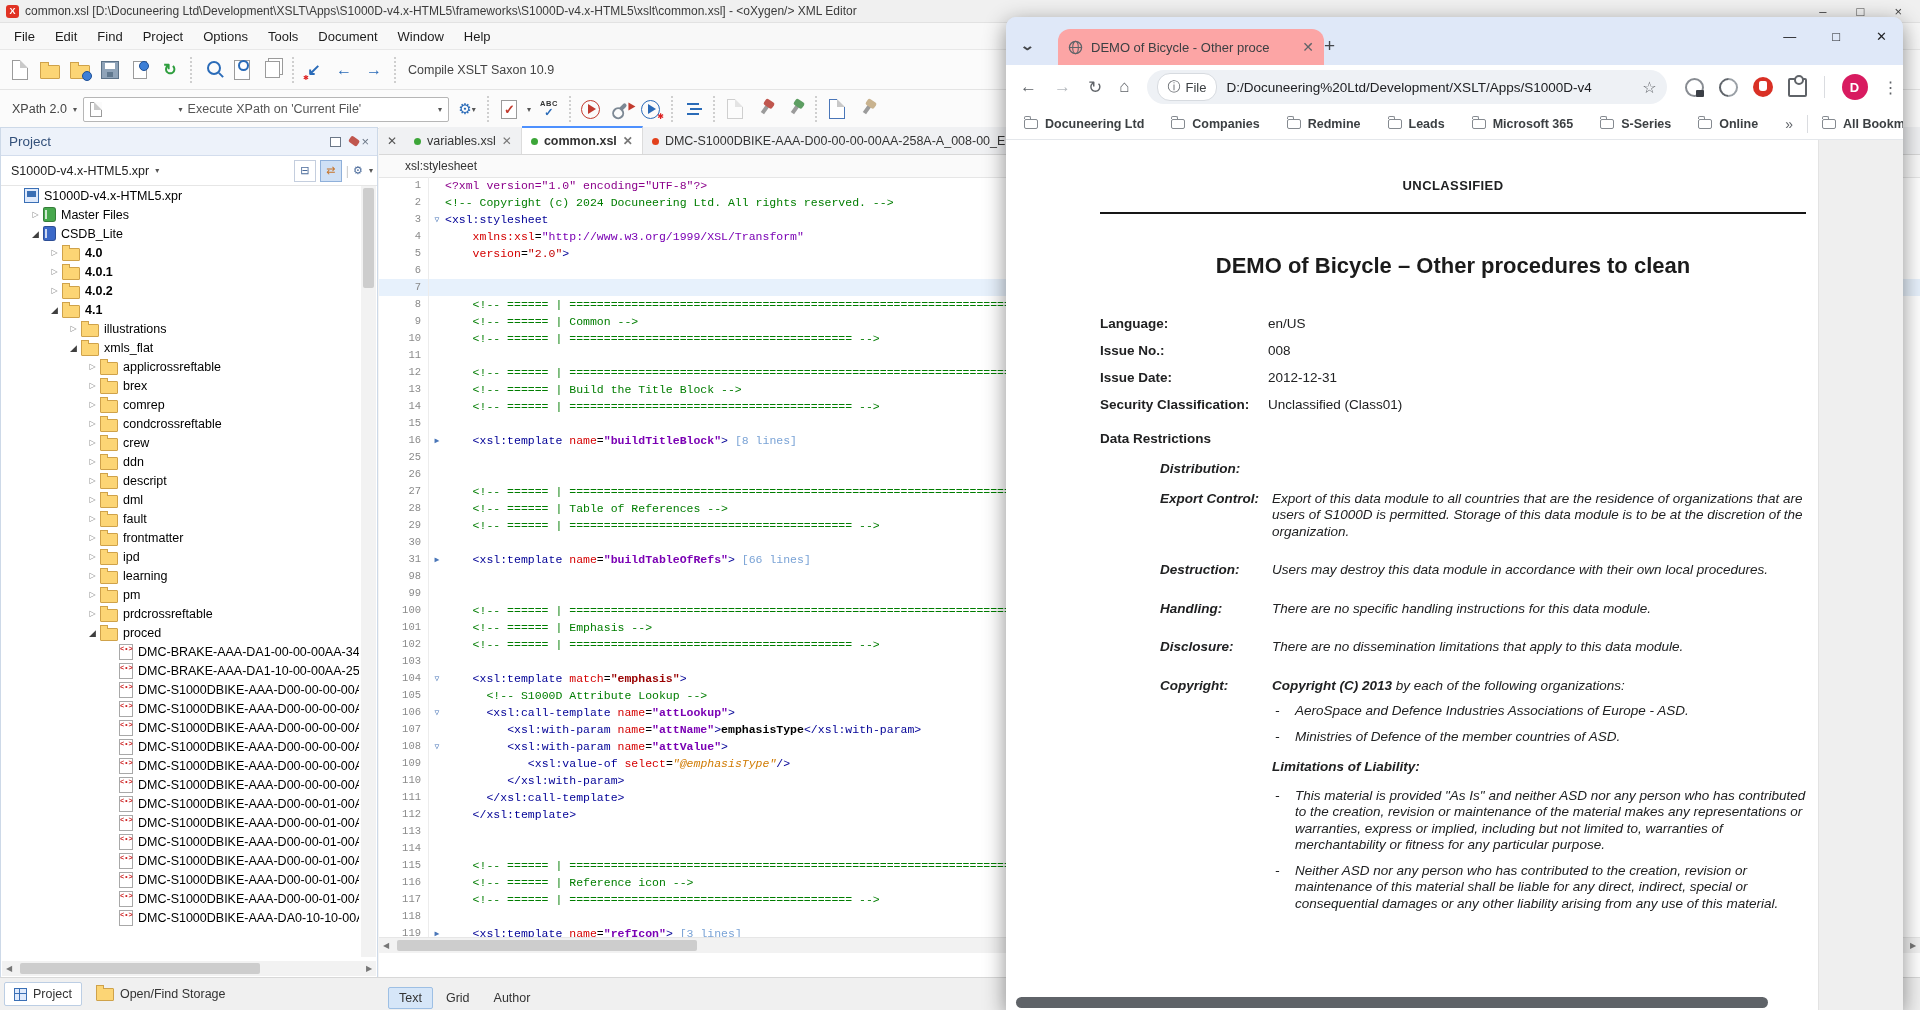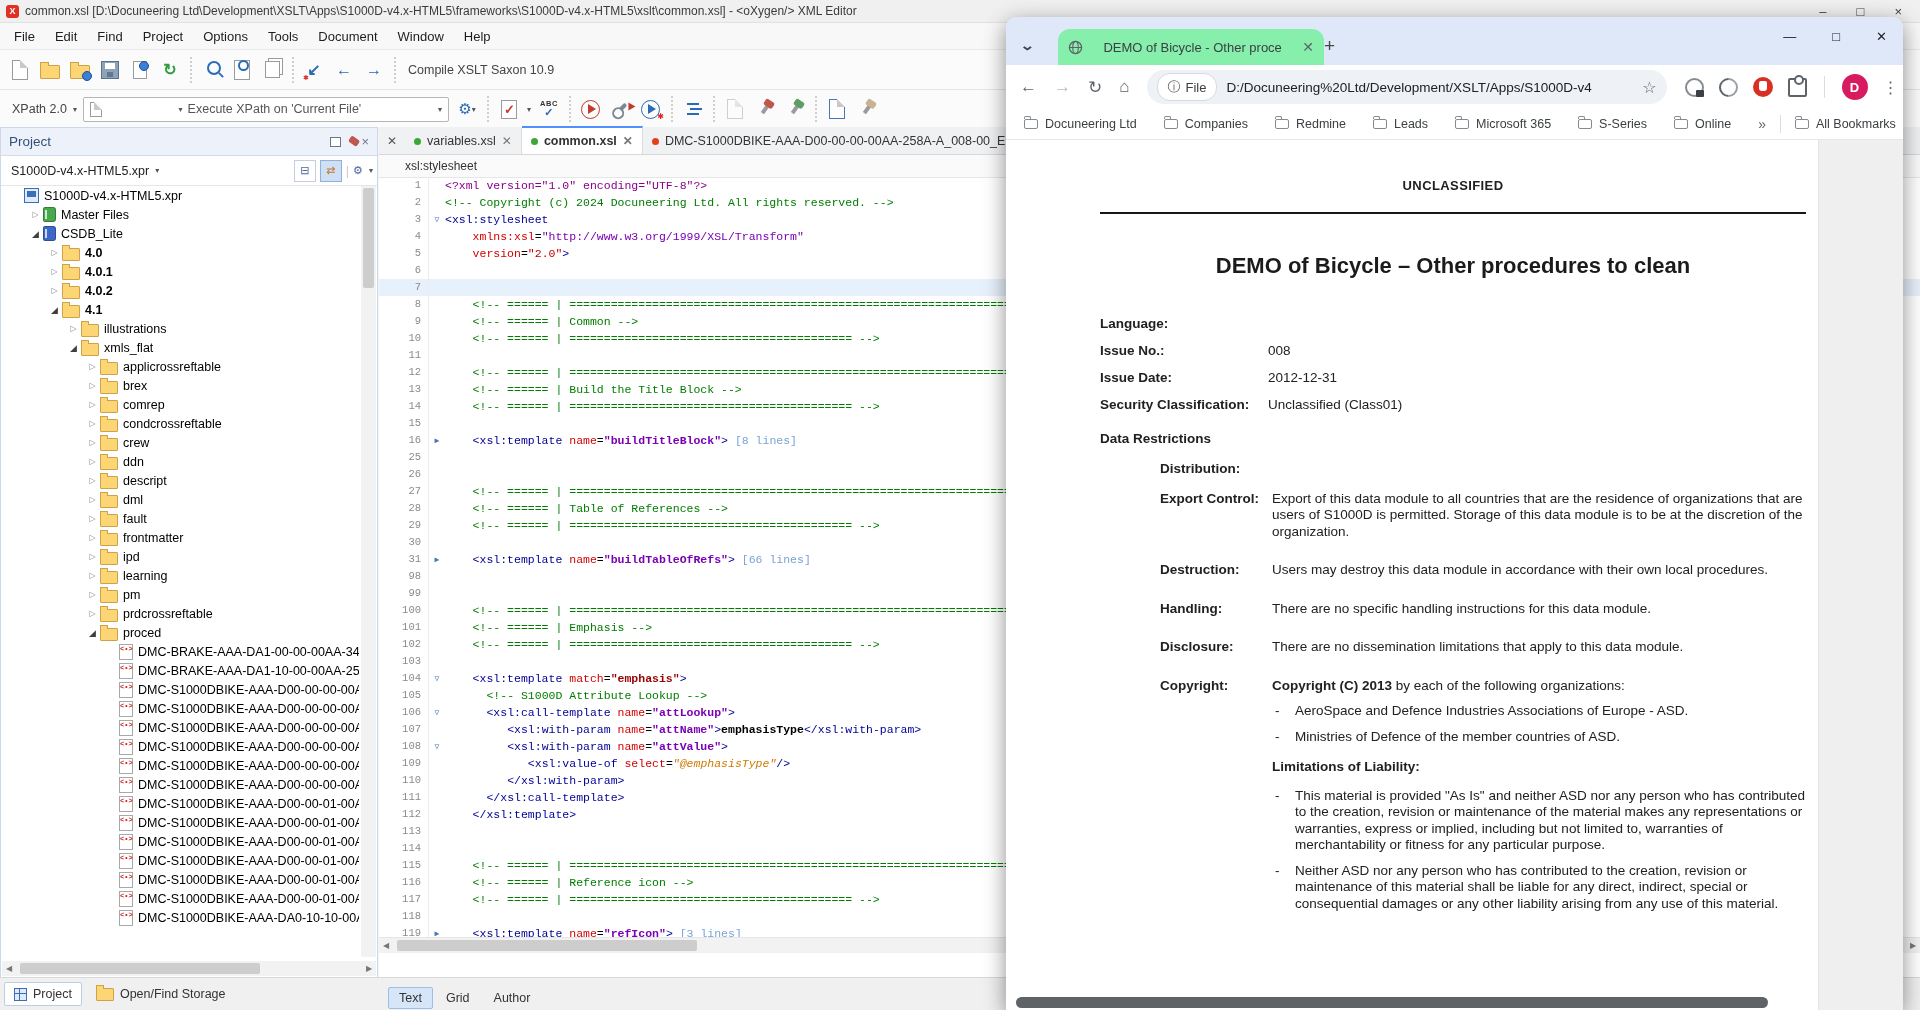--- a/index.html
+++ b/index.html
@@ -141,22 +141,22 @@
   .st-tab{display:flex;align-items:center;gap:6px;padding:4px 9px;margin-left:4px;border:1px solid transparent;}
   .st-tab.active{background:#fff;border-color:#bccee4;border-radius:2px;}
   .st-grid{width:11px;height:11px;border:1px solid #3a6fb5;background:linear-gradient(#dfeafc,#dfeafc);position:relative;}
   .st-grid::after{content:"";position:absolute;left:4px;top:0;bottom:0;width:1px;background:#3a6fb5;box-shadow:-4px 4px 0 4px rgba(58,111,181,0);border-left:0;}
   .st-grid::before{content:"";position:absolute;left:0;right:0;top:4px;height:1px;background:#3a6fb5;}
   
   #chrome{position:absolute;left:1006px;top:17px;width:897px;height:993px;border-radius:10px 10px 0 0;
           background:#dfe8f8;box-shadow:0 6px 22px rgba(0,0,0,.45);overflow:hidden;}
   .c-tabstrip{height:48px;position:relative;background:#dfe8f8;}
   .c-chevron{position:absolute;left:16px;bottom:12px;color:#44474b;font-size:13px;font-weight:bold;transform:scaleX(1.4);}
-  .c-tab{position:absolute;left:52px;bottom:0;width:246px;height:36px;background:#86efac;border-radius:12px 12px 0 0;
-         display:flex;align-items:center;gap:8px;padding:0 10px;font-size:13px;color:#3c4043;text-align:center;}
+  .c-tab{position:absolute;left:52px;bottom:0;width:246px;height:36px;background:#fca5a5;border-radius:12px 12px 0 0;
+         display:flex;align-items:center;gap:8px;padding:0 10px;font-size:13px;color:#3c4043;}
   .c-tab-title{flex:1;overflow:hidden;white-space:nowrap;}
   .c-tab-close{color:#5f6368;font-size:14px;}
   .c-plus{position:absolute;left:318px;bottom:8px;font-size:19px;color:#44474b;}
   .c-wincontrols{position:absolute;right:16px;top:12px;display:flex;gap:36px;color:#202124;font-size:13px;}
   .c-toolbar{height:44px;background:#fff;display:flex;align-items:center;padding-left:14px;}
   .nav-ic{font-size:17px;color:#5f6368;margin-right:17px;}
   .nav-ic.dim{color:#b6babf;}
   .omnibox{width:500px;height:34px;border-radius:17px;background:#eef1f5;display:flex;align-items:center;padding:0 10px;gap:9px;}
   .chip{height:26px;background:#fff;border:1px solid #d7dbe0;border-radius:13px;display:flex;align-items:center;
         gap:5px;padding:0 10px;font-size:13px;color:#3c4043;flex:none;}
@@ -169,38 +169,38 @@
   .ext-hand{width:20px;height:20px;border-radius:50%;background:#d93025;position:relative;}
   .ext-hand::after{content:"";position:absolute;left:6px;top:4px;width:8px;height:10px;background:#fff;border-radius:2px 2px 3px 3px;}
   .ext-puzzle{width:15px;height:15px;border:2px solid #5f6368;border-radius:2px;position:relative;}
   .ext-puzzle::before{content:"";position:absolute;top:-5px;left:4px;width:6px;height:6px;border-radius:50%;background:#fff;border:2px solid #5f6368;}
   .c-sep{width:1px;height:22px;background:#dadce0;margin:0 2px;}
   .avatar{width:26px;height:26px;border-radius:50%;background:#d81b60;color:#fff;font-size:13px;font-weight:bold;
           display:flex;align-items:center;justify-content:center;}
   .dots{font-size:16px;color:#5f6368;letter-spacing:0;}
   .c-bookmarks{height:30px;background:#fff;display:flex;align-items:center;padding:0 16px 0 18px;gap:27px;
                font-size:12.5px;color:#3c4043;}
-  .bm{display:flex;align-items:center;gap:7px;white-space:nowrap;}
+  .bm{display:flex;align-items:center;gap:7px;white-space:nowrap;font-weight:bold;}
   .bm-folder{width:14px;height:10px;border:1.5px solid #858a90;border-radius:2px;position:relative;box-sizing:border-box;}
   .bm-folder::before{content:"";position:absolute;top:-4px;left:-1px;width:5px;height:2px;border:1.5px solid #858a90;border-bottom:none;border-radius:2px 2px 0 0;}
   .bm-right{margin-left:auto;display:flex;align-items:center;gap:14px;}
   .bm-chev{font-size:14px;color:#5f6368;}
   .bm-vline{width:1px;height:18px;background:#dadce0;}
   .c-content{position:absolute;top:122px;left:0;right:0;bottom:0;background:#fff;border-top:1px solid #e4e7eb;}
   .gray-strip{position:absolute;top:0;right:0;bottom:0;width:84px;background:#efefef;border-left:1px solid #e3e3e3;}
   .doc{position:absolute;left:94px;top:0;width:706px;color:#202122;font-size:13.5px;line-height:16.5px;}
   .classif{margin-top:38px;text-align:center;font-weight:bold;font-size:13px;letter-spacing:.4px;}
   .doc-hr{border:none;border-top:2px solid #161616;margin:17px 0 0;}
   .doc-title{margin-top:44px;text-align:center;font-size:22px;font-weight:bold;color:#1b1b1b;}
   .fields{margin-top:42px;}
   .frow{display:flex;margin-bottom:10.5px;}
   .flabel{width:150px;padding-right:18px;font-weight:bold;flex:none;}
   .fvalue{flex:1;}
   .dr-head{font-weight:bold;margin:17px 0 14px;}
-  .rrow{display:flex;margin-bottom:13px;}
+  .rrow{display:flex;margin-bottom:13px;font-style:italic;}
   .rlabel{margin-left:60px;width:108px;padding-right:4px;font-weight:bold;flex:none;}
   .rvalue{flex:1;}
   .rvalue .p{margin:0 0 9px;}
   .dash{display:flex;margin:0 0 9px;}
   .dash-m{width:20px;flex:none;padding-left:3px;}
   .rh{font-weight:bold;margin:14px 0 12px;}
   .c-hscroll{position:absolute;bottom:0;left:0;right:85px;height:15px;background:#fff;}
   .c-hthumb{position:absolute;left:10px;top:2px;width:752px;height:11px;background:#5f6368;border-radius:6px;}
 </style>
 </head>
@@ -827,20 +827,21 @@
       </span>
     </div>
     <div class="c-content">
       <div class="doc">
         <div class="classif">UNCLASSIFIED</div>
         <hr class="doc-hr">
         <div class="doc-title">DEMO of Bicycle – Other procedures to clean</div>
         <div class="fields">
             <div class="frow">
               <span class="flabel">Language:</span>
+              <span class="fvalue">en/US</span>
             </div>
             <div class="frow">
               <span class="flabel">Issue No.:</span>
               <span class="fvalue">008</span>
             </div>
             <div class="frow">
               <span class="flabel">Issue Date:</span>
               <span class="fvalue">2012-12-31</span>
             </div>
             <div class="frow">

